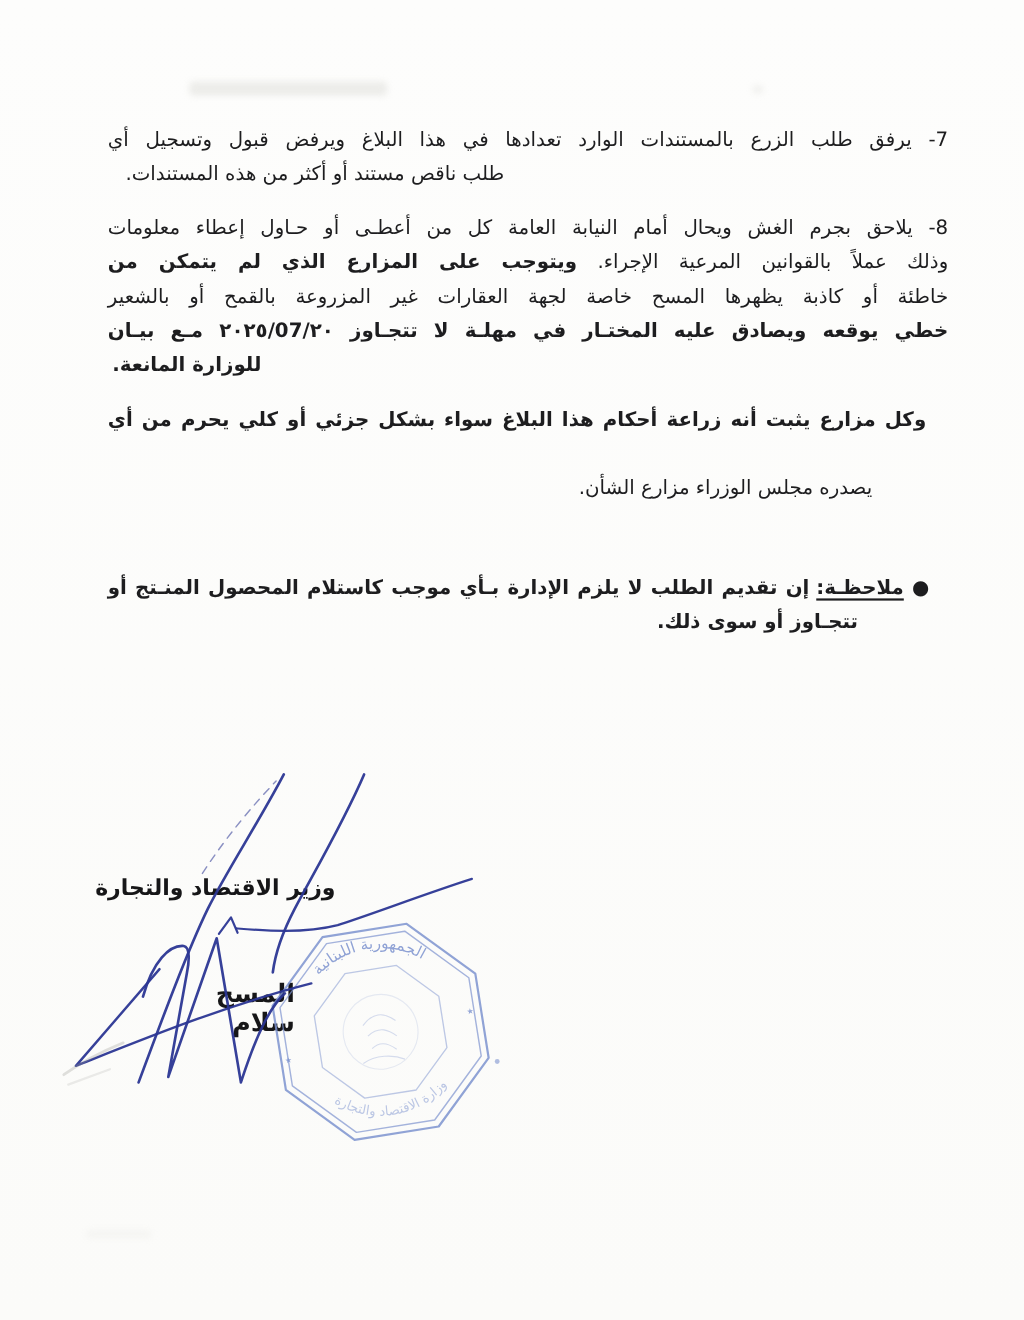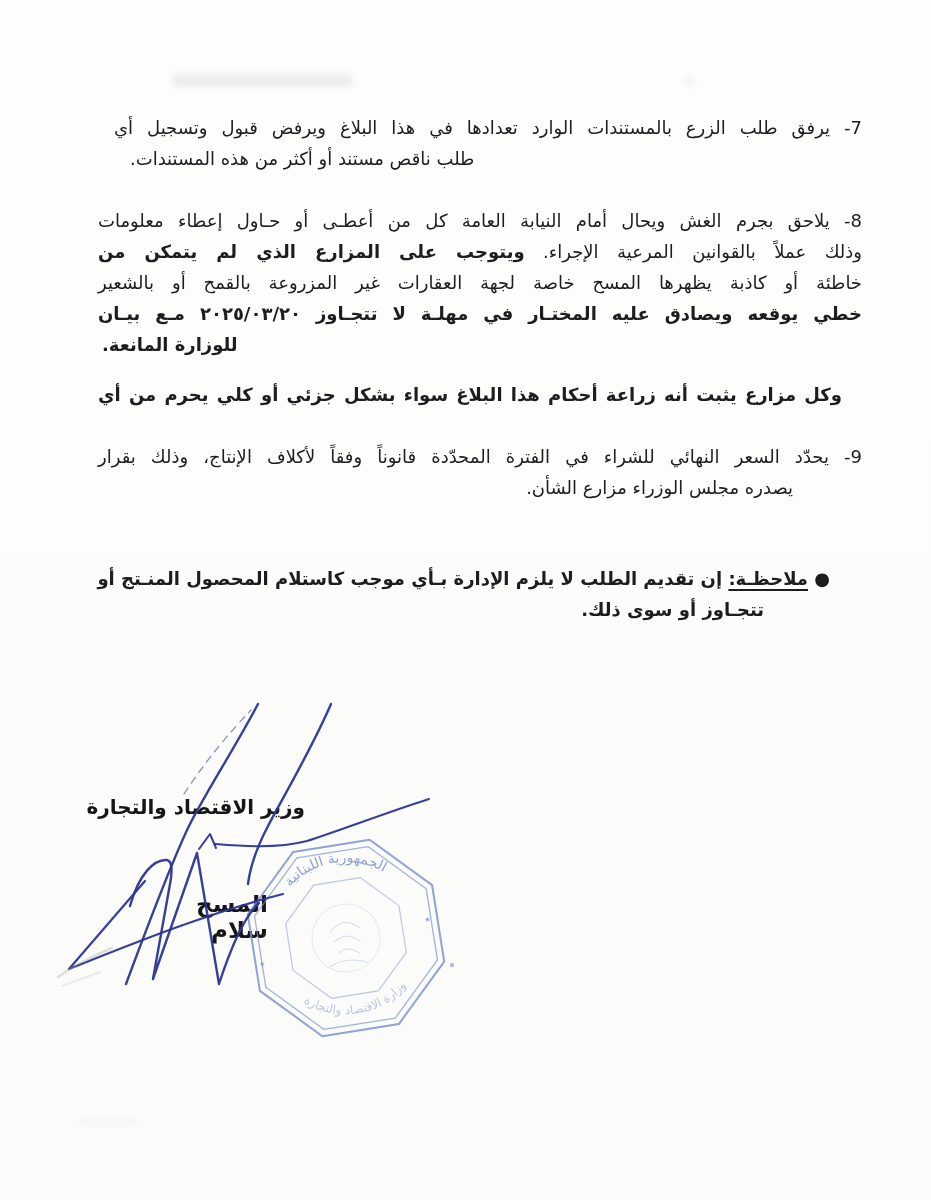--- a/index.html
+++ b/index.html
@@ -52,39 +52,38 @@
 </head>
 <body>
 
 <div class="page">
 
   <div class="smudge s1"></div>
   <div class="smudge s2"></div>
   <div class="smudge s3"></div>
 
   <div class="doc-body">
-      <div class="block" style="margin-top: 0px; margin-left: 16px;">
+      <div class="block" style="margin-top: 0px;">
         <div class="line justify"><span>7- يرفق طلب الزرع بالمستندات الوارد تعدادها في هذا البلاغ ويرفض قبول وتسجيل أي</span></div>
         <div class="line left" style="padding-left: 16px;"><span>طلب ناقص مستند أو أكثر من هذه المستندات.</span></div>
       </div>
-      <div class="block" style="margin-top: 31px;">
+      <div class="block" style="margin-top: 18px;">
         <div class="line justify"><span>8- يلاحق بجرم الغش ويحال أمام النيابة العامة كل من أعطـى أو حـاول إعطاء معلومات</span></div>
         <div class="line justify"><span>وذلك عملاً بالقوانين المرعية الإجراء. </span><span class="b">ويتوجب على المزارع الذي لم يتمكن من</span></div>
         <div class="line justify"><span>خاطئة أو كاذبة يظهرها المسح خاصة لجهة العقارات غير المزروعة بالقمح أو بالشعير</span></div>
-        <div class="line justify"><span class="b">خطي يوقعه ويصادق عليه المختـار في مهلـة لا تتجـاوز ٢٠٢٥/٠٣/٢٠ مـع بيـان</span></div>
+        <div class="line justify"><span class="b">خطي يوقعه ويصادق عليه المختـار في مهلـة لا تتجـاوز ٢٠٢٥/07/٢٠ مـع بيـان</span></div>
         <div class="line left" style="padding-left: 4px;"><span class="b">للوزارة المانعة.</span></div>
       </div>
       <div class="block" style="margin-top: 19px; margin-right: 20px;">
         <div class="line justify"><span class="b">وكل مزارع يثبت أنه زراعة أحكام هذا البلاغ سواء بشكل جزئي أو كلي يحرم من أي</span></div>
       </div>
       <div class="block" style="margin-top: 31px;">
-        <div class="line justify"><span>9- يحدّد السعر النهائي للشراء في الفترة المحدّدة قانوناً وفقاً لأكلاف الإنتاج، وذلك بقرار</span></div>
         <div class="line right" style="padding-right: 69px;"><span>يصدره مجلس الوزراء مزارع الشأن.</span></div>
       </div>
-      <div class="block" style="margin-top: 60px; margin-right: 32px;">
+      <div class="block" style="margin-top: 60px; margin-right: 16px;">
         <div class="line justify"><span class="b">● </span><span class="b u">ملاحظـة:</span><span class="b"> إن تقديم الطلب لا يلزم الإدارة بـأي موجب كاستلام المحصول المنـتج أو</span></div>
         <div class="line right" style="padding-right: 66px;"><span class="b">تتجـاوز أو سوى ذلك.</span></div>
       </div>
     </div>
 
   <div class="sig-title">وزير الاقتصاد والتجارة</div>
   <div class="sig-name">المسح سلام</div>
 
   <svg width="931" height="1200" viewBox="0 0 931 1200">
     <g transform="translate(346,938) rotate(-9)" stroke="#7d93cf" fill="none" stroke-linejoin="round">

